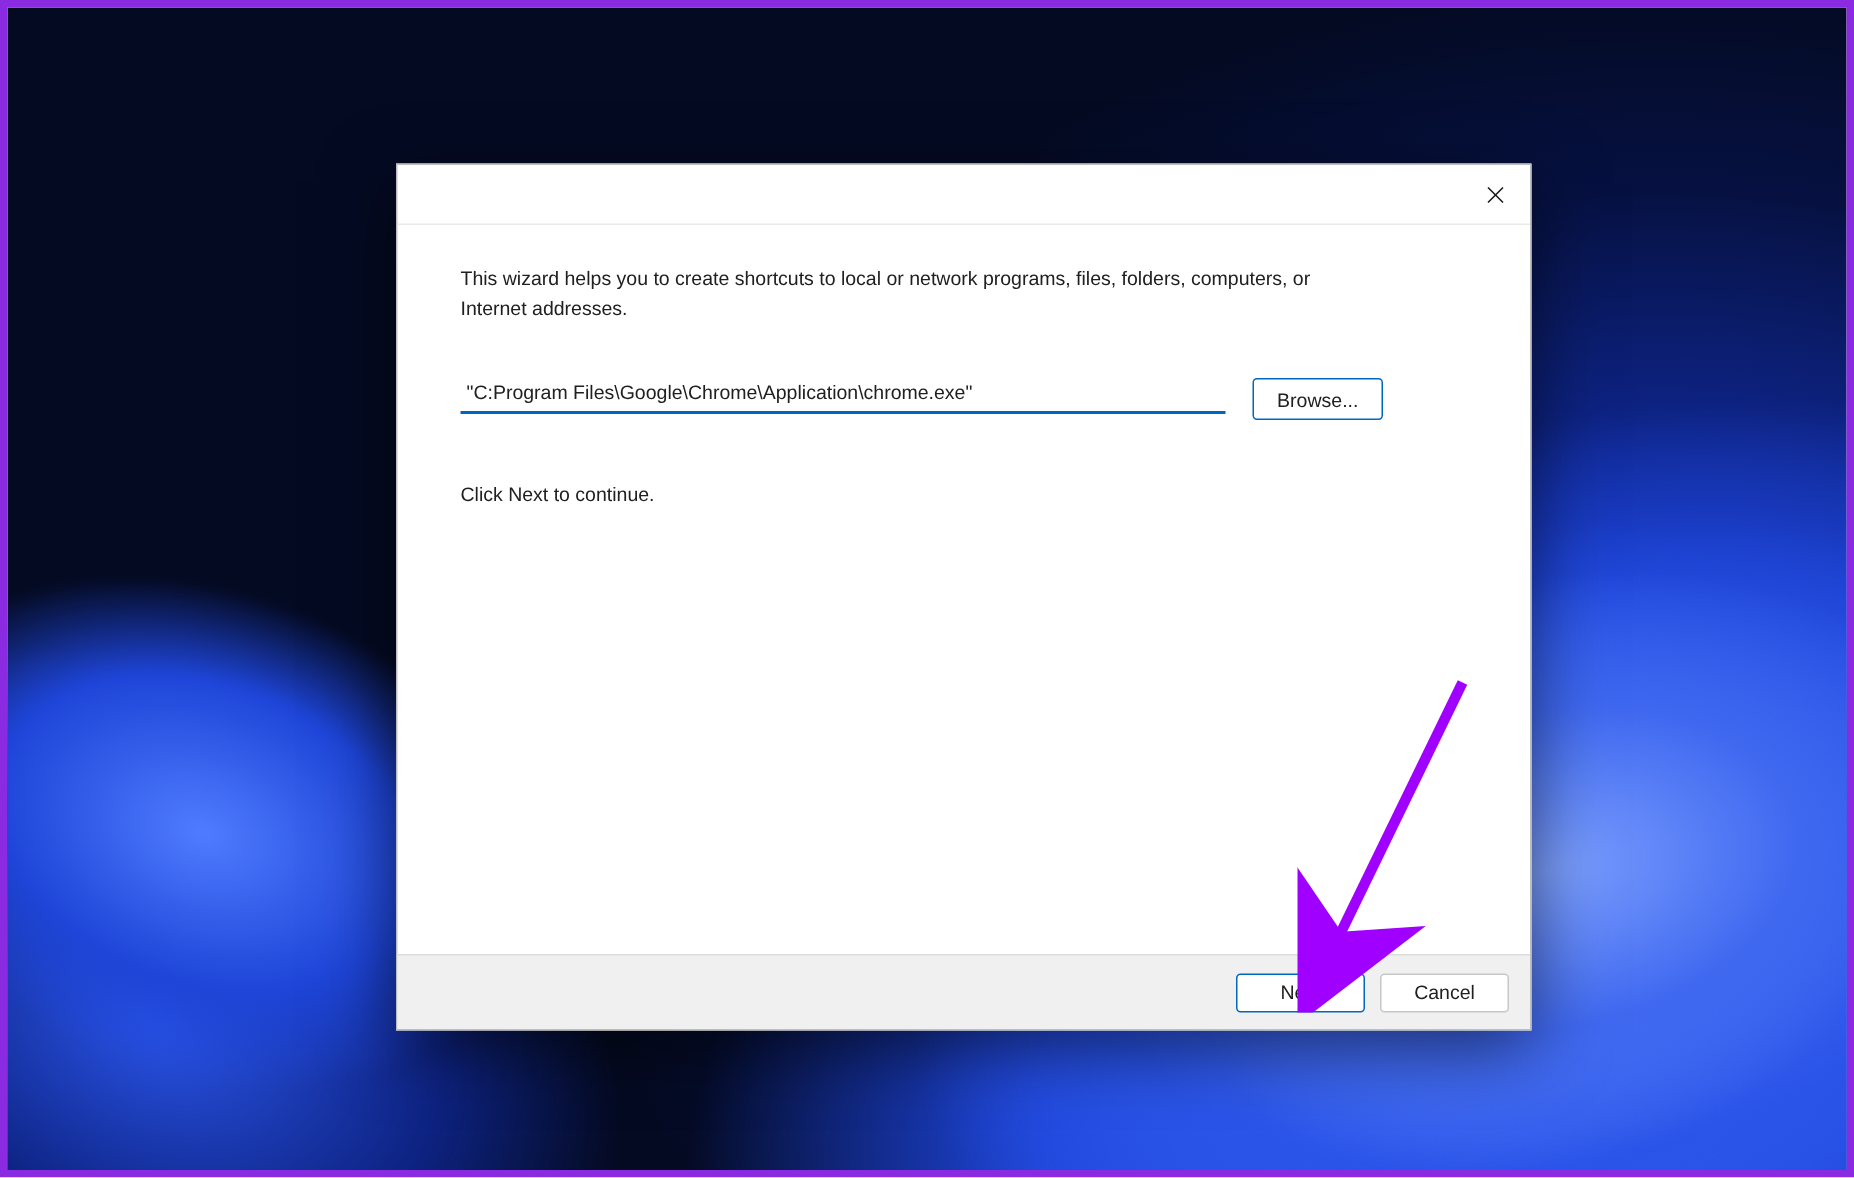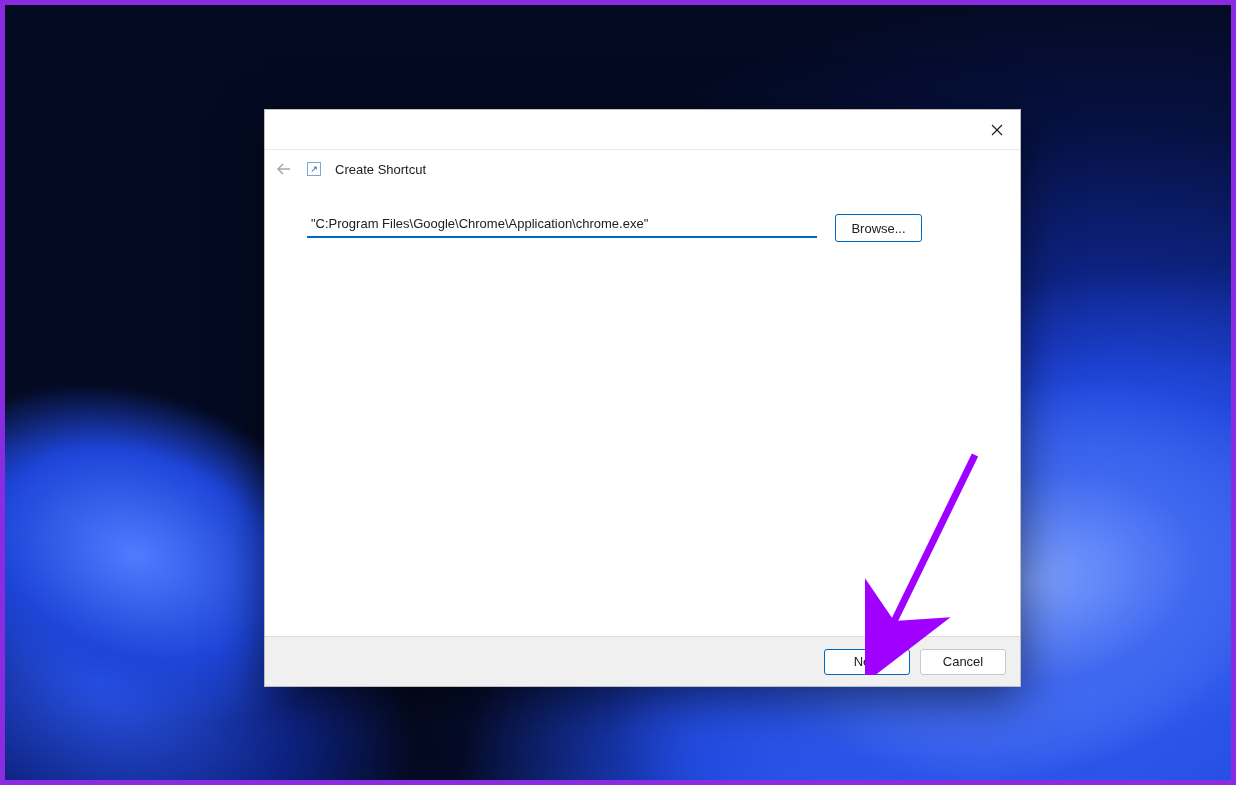--- a/index.html
+++ b/index.html
@@ -150,38 +150,30 @@
 
     <div class="titlebar">
       <div class="close-btn">
         <svg width="12" height="12" viewBox="0 0 12 12">
           <line x1="1" y1="1" x2="11" y2="11"></line>
           <line x1="11" y1="1" x2="1" y2="11"></line>
         </svg>
       </div>
     </div>
 
-    <div class="header-row">
-      <div class="back-arrow">
-        <svg width="18" height="18" viewBox="0 0 18 18" fill="none" stroke="#a0a0a0" stroke-width="1.4">
-          <line x1="3" y1="9" x2="15" y2="9"></line>
-          <polyline points="8,4 3,9 8,14"></polyline>
-        </svg>
-      </div>
-      <span class="shortcut-glyph"></span>
-      <span class="header-title">Create Shortcut</span>
-    </div>
 
     <div class="content">
+      <div class="desc">This wizard helps you to create shortcuts to local or network programs, files, folders, computers, or Internet addresses.</div>
       <div class="field-row">
         <div class="path-wrap">
           <span class="sel">"C:Program Files\Google\Chrome\Application\chrome.exe"</span>
         </div>
         <button class="browse-btn">Browse...</button>
       </div>
+      <div class="continue-text">Click Next to continue.</div>
     </div>
 
     <div class="footer">
       <button class="wbtn primary">Next</button>
       <button class="wbtn">Cancel</button>
     </div>
   </div>
 
   <svg class="annot-arrow" width="140" height="230" viewBox="0 0 140 230">
     <defs>

